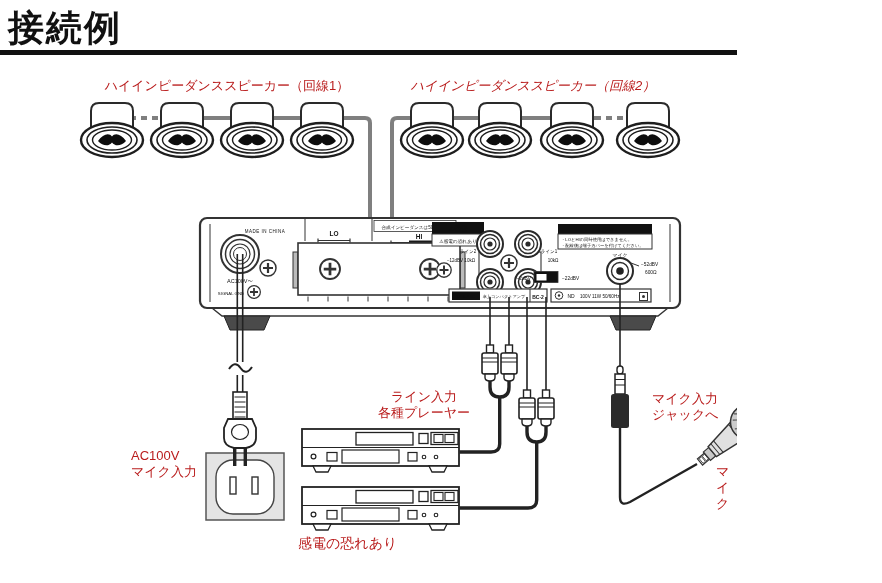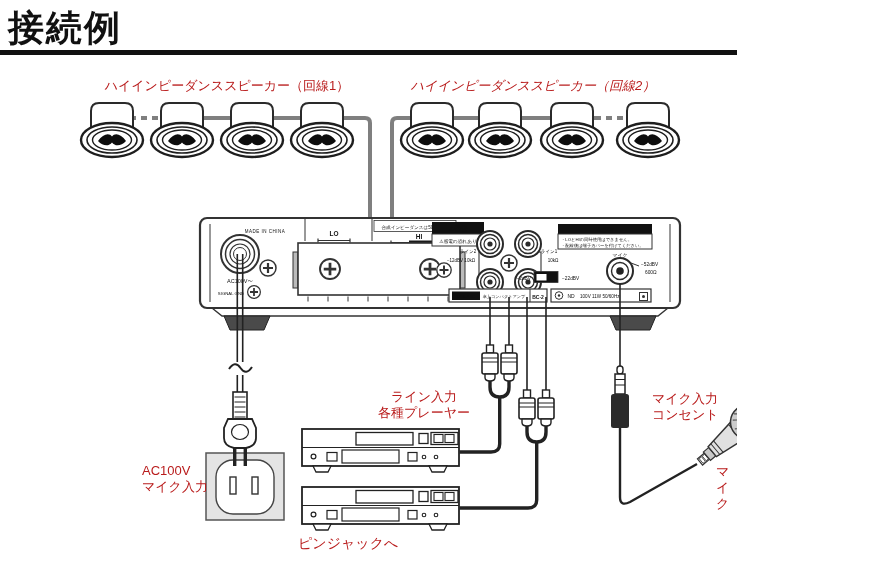--- a/index.html
+++ b/index.html
@@ -237,32 +237,32 @@
       <polygon points="16,-6.5 50,-11 50,11 16,6.5" fill="#e0e0e0" stroke="#333" stroke-width="1.4"></polygon>
       <path d="M20,-7 L20,7 M24,-7.5 L24,7.5 M46,-10.5 L46,10.5" stroke="#333" stroke-width="1" fill="none"></path>
       <circle cx="62" cy="0" r="17" fill="#cdcdcd" stroke="#333" stroke-width="1.5"></circle>
       <path d="M52,-11 L74,6 M48,-3 L70,13 M57,-15 L77,1" stroke="#555" stroke-width="1.2" fill="none"></path>
     </g>
   </svg>
 
   <div class="callout center" style="left:67px;top:78px;width:320px;">ハイインピーダンススピーカー（回線1）</div>
   <div class="callout center" style="left:373px;top:78px;width:320px;font-style:italic;">ハイインピーダンススピーカー（回線2）</div>
 
-  <div class="callout" style="left:142px;top:448px;margin-top:15px;">
+  <div class="callout" style="left:131px;top:448px;">
     <div>AC100V</div>
     <div>マイク入力</div>
   </div>
 
   <div class="callout center" style="left:364px;top:389px;width:120px;font-family:Liberation Serif, serif;">
     <div>ライン入力</div>
     <div>各種プレーヤー</div>
   </div>
 
-  <div class="callout" style="left:298px;top:535px;font-size:14px;">ピンジャックへ</div>
+  <div class="callout" style="left:298px;top:535px;font-size:14px;">感電の恐れあり</div>
 
   <div class="callout" style="left:652px;top:391px;">
     <div>マイク入力</div>
-    <div>コンセント</div>
+    <div>ジャックへ</div>
   </div>
 
   <div class="callout" style="left:716px;top:464px;">マイク</div>
 
 </div>
 
 </body></html>

